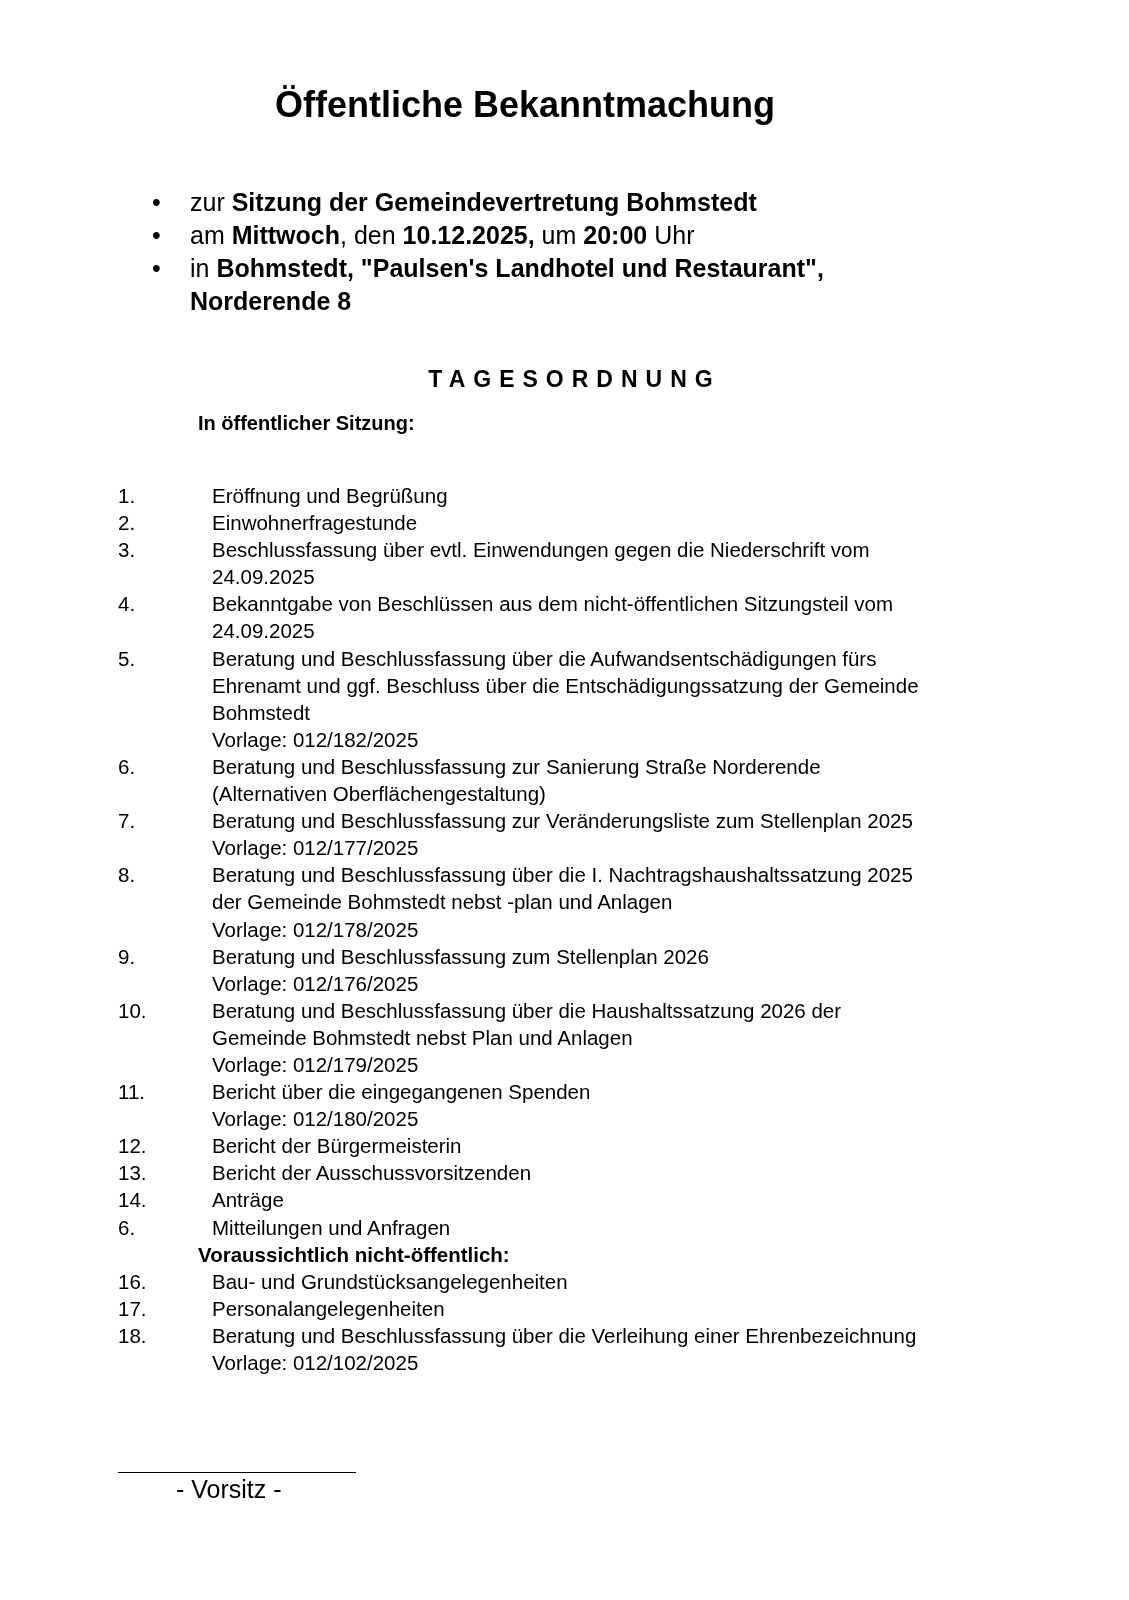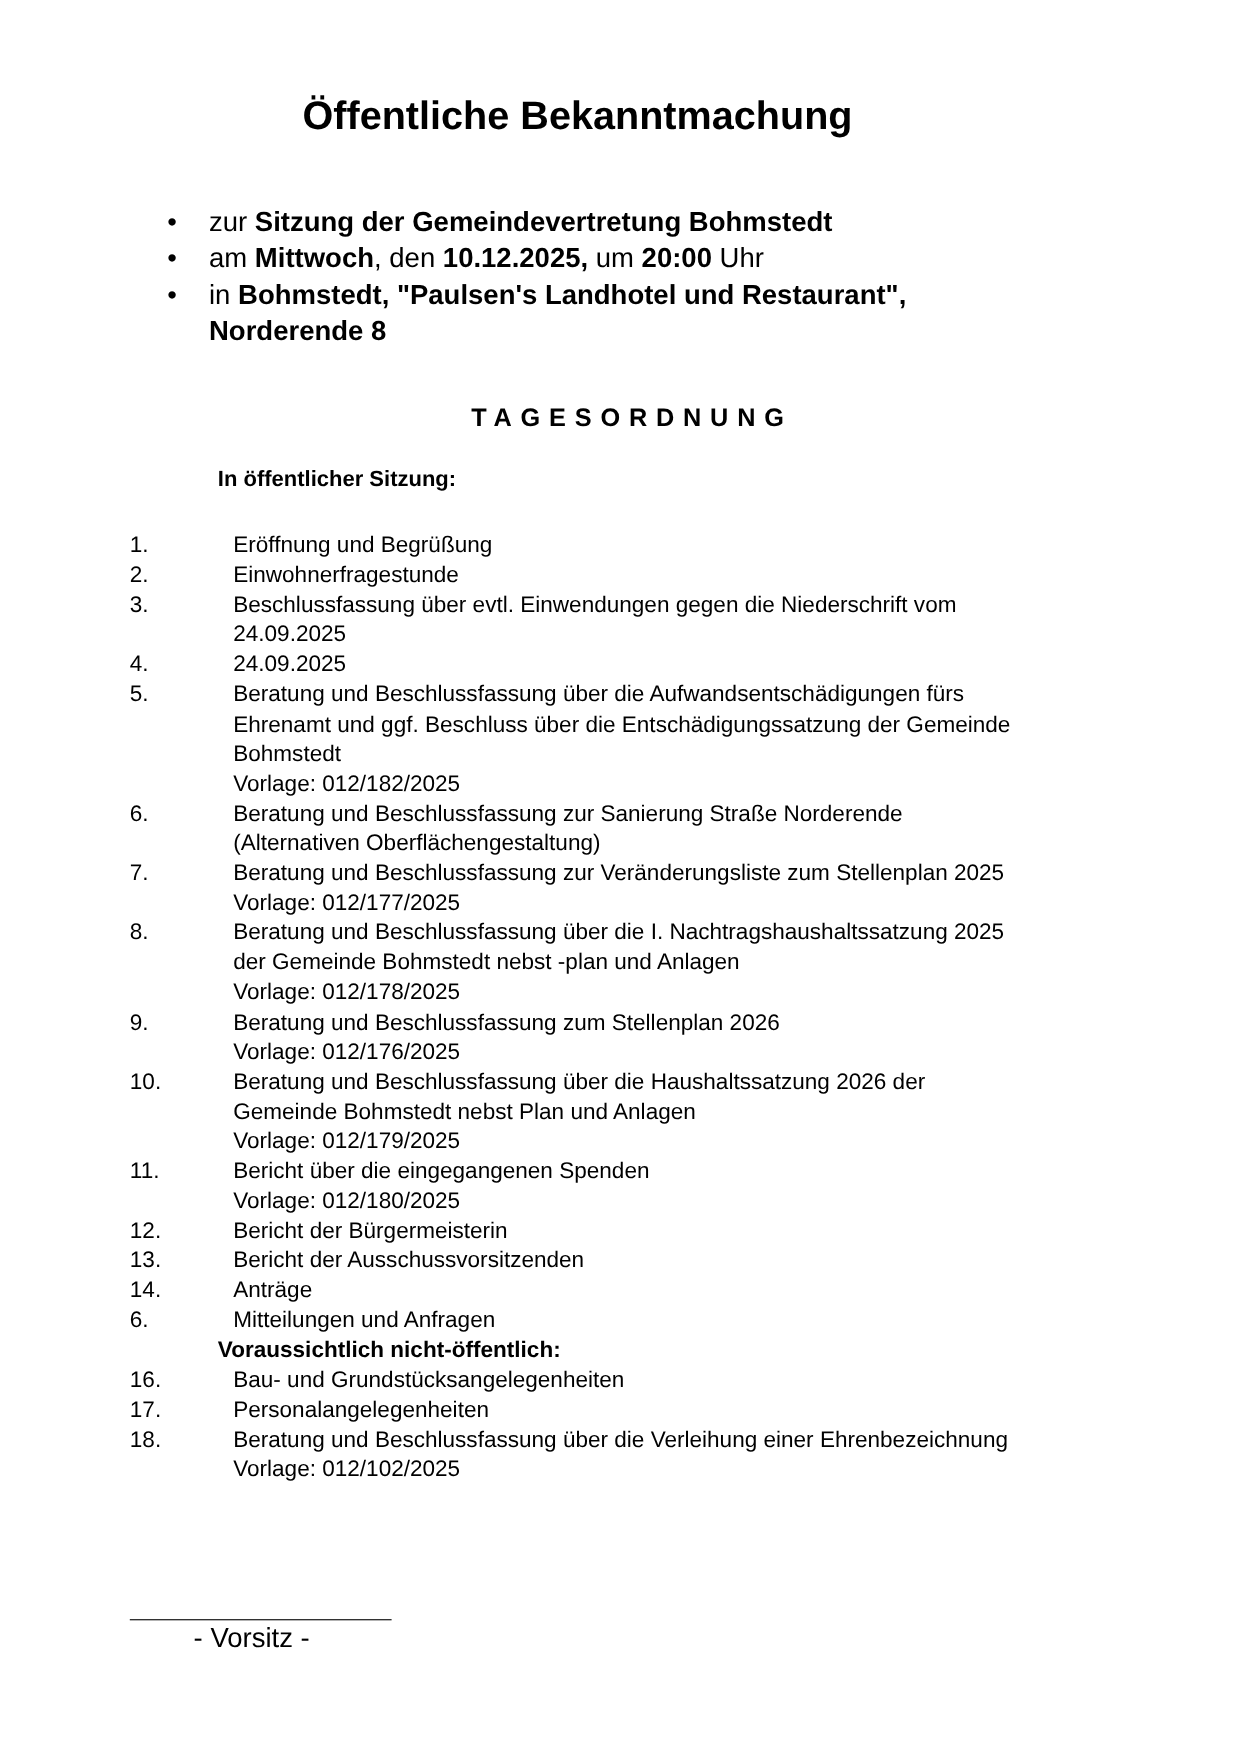--- a/index.html
+++ b/index.html
@@ -45,21 +45,21 @@
   </li>
   <li>
     <span class="bullet">•</span>
     <span>in </span><b>Bohmstedt, "Paulsen's Landhotel und Restaurant",</b><br>
     <b>Norderende 8</b>
   </li>
 </ul>
 
 <div class="agenda-title">TAGESORDNUNG</div>
 
-<div class="section-head" style="top:425px;">In öffentlicher Sitzung:</div>
+<div class="section-head" style="top:412px;">In öffentlicher Sitzung:</div>
 
 <div class="items" id="items">
     <div class="row">
       <div class="num">1.</div>
       <div class="txt">
         <div>Eröffnung und Begrüßung</div>
       </div>
     </div>
     <div class="row">
       <div class="num">2.</div>
@@ -70,20 +70,21 @@
     <div class="row">
       <div class="num">3.</div>
       <div class="txt">
         <div>Beschlussfassung über evtl. Einwendungen gegen die Niederschrift vom</div>
         <div>24.09.2025</div>
       </div>
     </div>
     <div class="row">
       <div class="num">4.</div>
       <div class="txt">
+        <div>Bekanntgabe von Beschlüssen aus dem nicht-öffentlichen Sitzungsteil vom</div>
         <div>24.09.2025</div>
       </div>
     </div>
     <div class="row">
       <div class="num">5.</div>
       <div class="txt">
         <div>Beratung und Beschlussfassung über die Aufwandsentschädigungen fürs</div>
         <div>Ehrenamt und ggf. Beschluss über die Entschädigungssatzung der Gemeinde</div>
         <div>Bohmstedt</div>
         <div>Vorlage: 012/182/2025</div>

